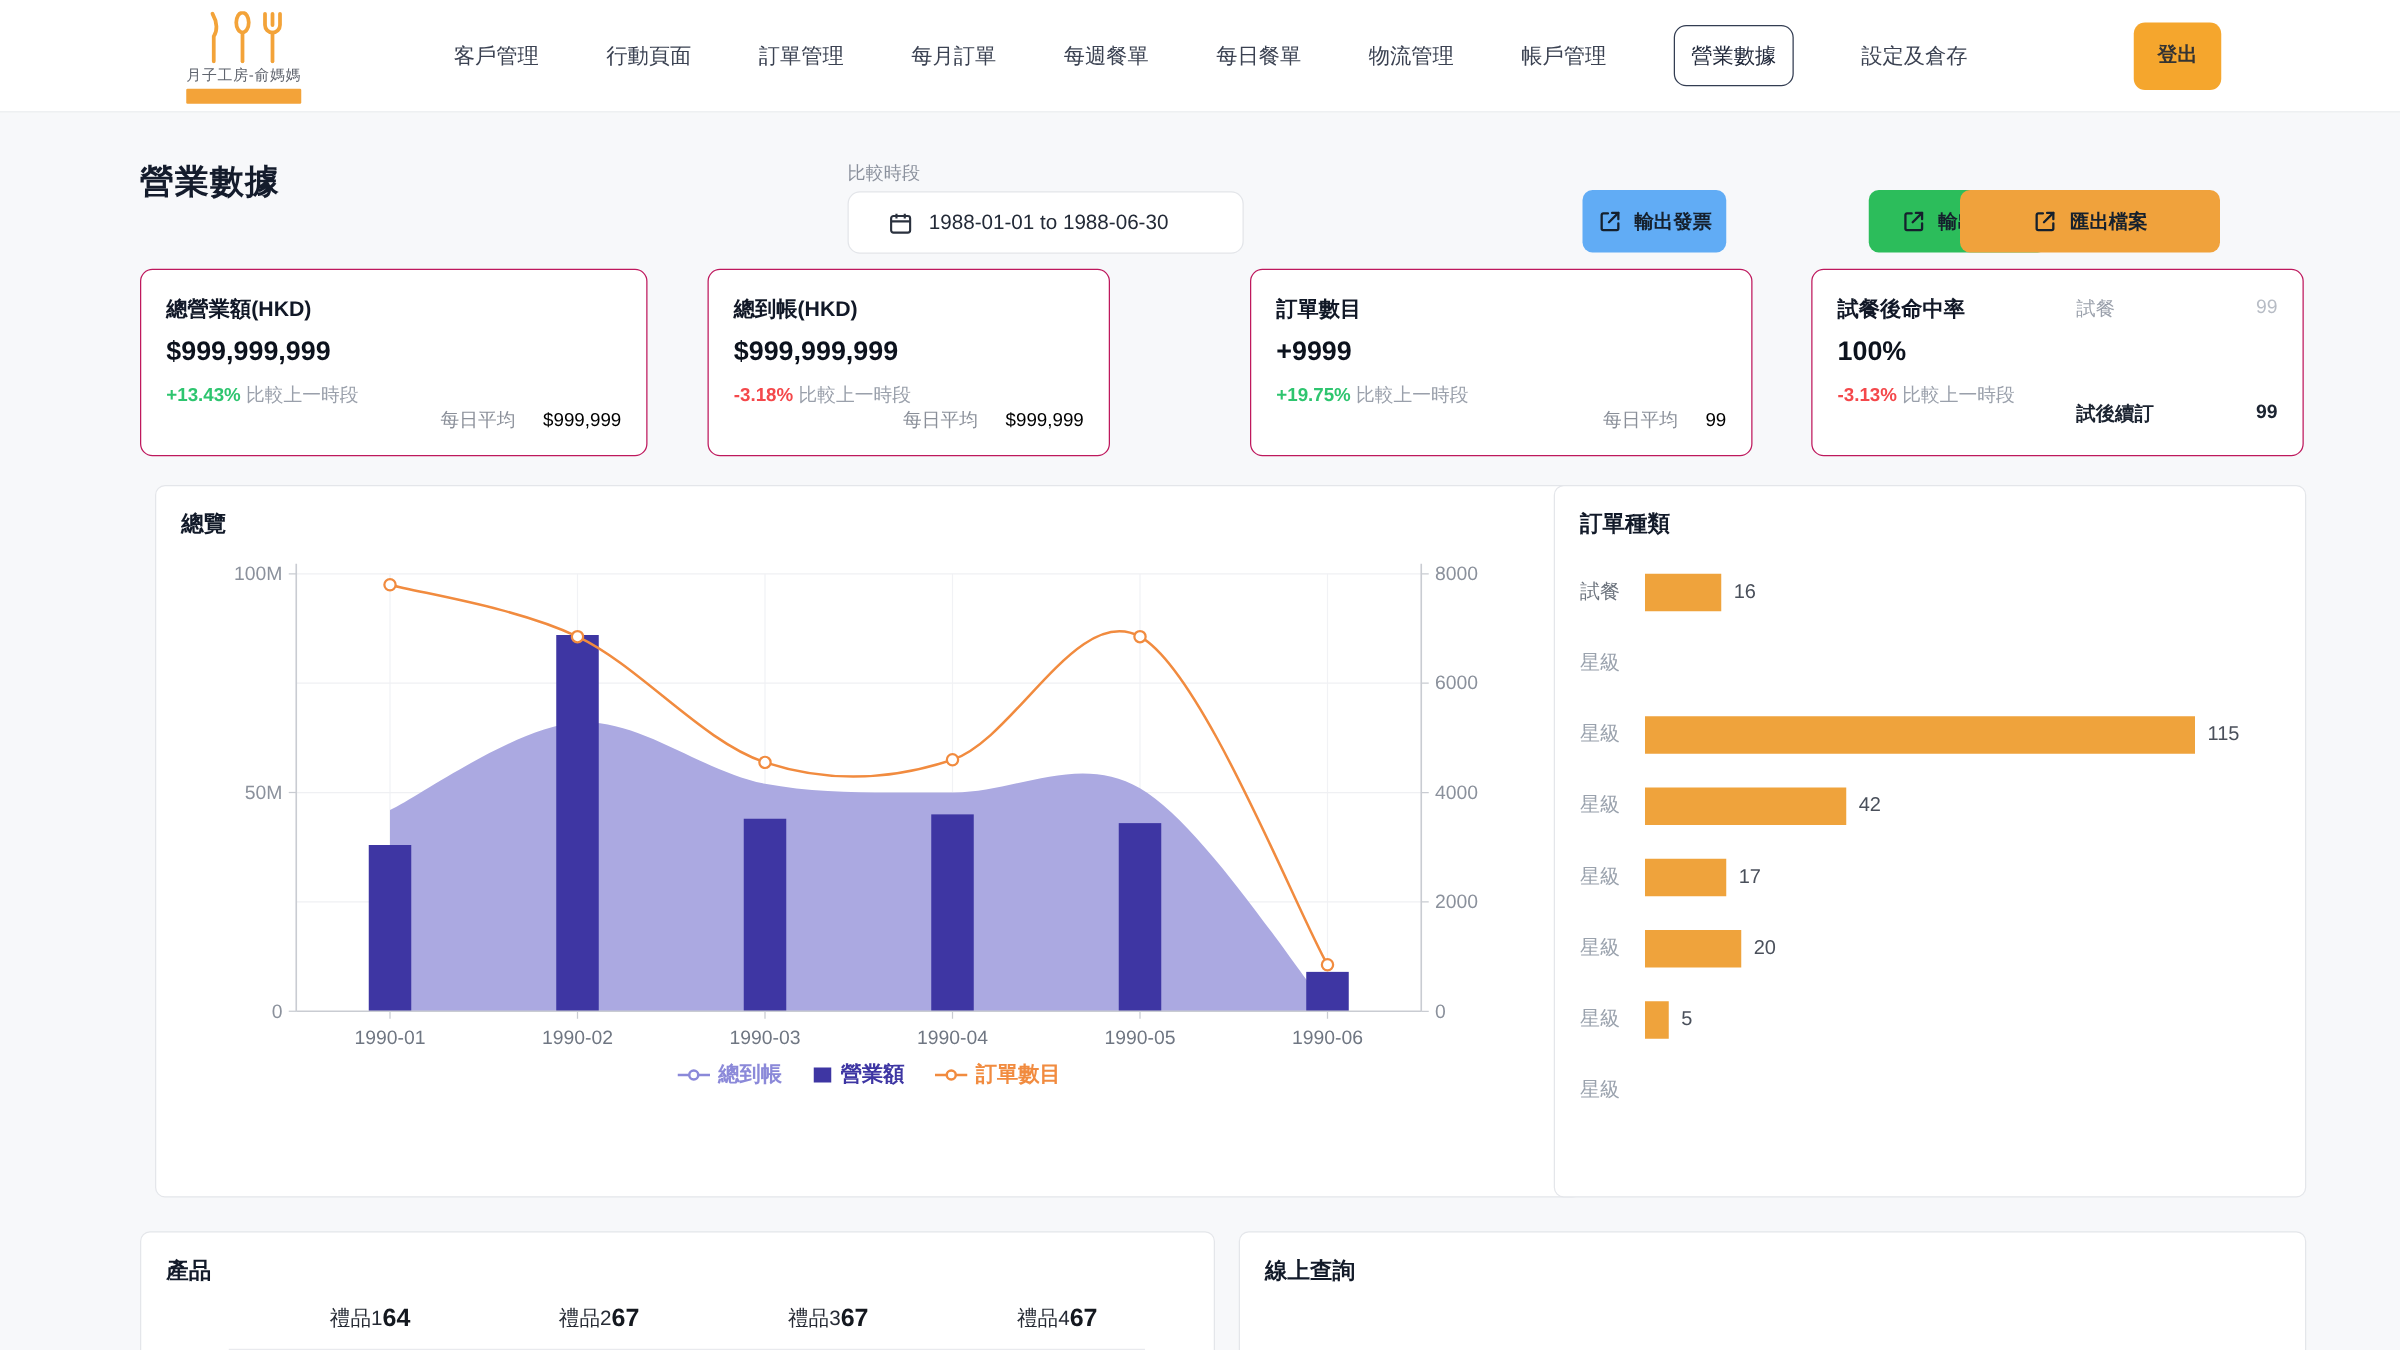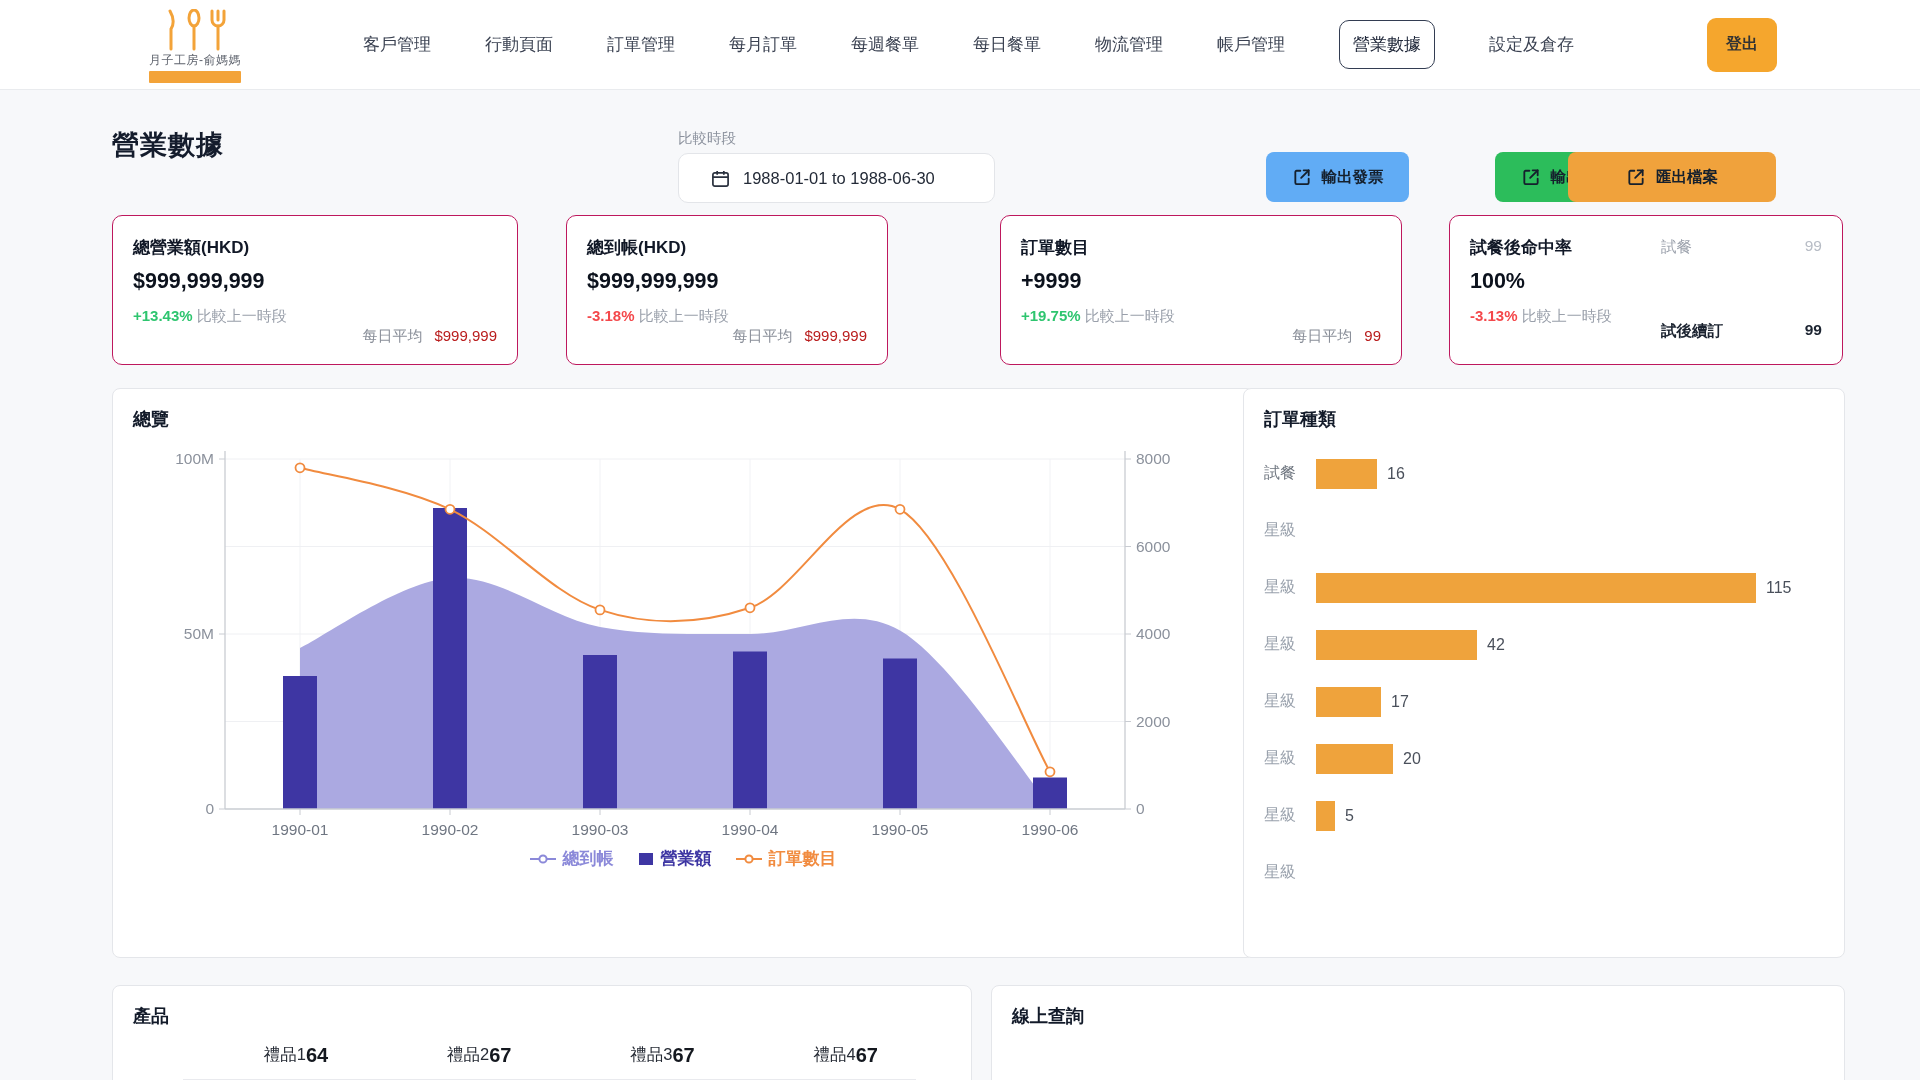--- a/index.html
+++ b/index.html
@@ -23,43 +23,43 @@
   .page-title{position:absolute;left:112px;top:127px;font-size:27px;font-weight:800;color:#141c2c;letter-spacing:1px}
   .picker{position:absolute;top:129px;width:317px}
   .picker.compare{left:678px}
   .picker.current{left:1000px}
   .picker-label{font-size:14.5px;color:#8b919d;margin-bottom:5px}
   .picker-box{height:50px;background:#fff;border:1px solid #e3e5e9;border-radius:10px;
     display:flex;align-items:center;gap:13px;padding:0 32px;font-size:16.5px;color:#232a37;cursor:pointer}
   .hbtn{position:absolute;top:152px;height:50px;border:none;border-radius:8px;display:flex;
     align-items:center;justify-content:center;gap:10px;font-size:15.5px;font-weight:700;color:#15202d;
     cursor:pointer;font-family:inherit}
-  .btn-invoice{left:1266px;width:143px;background:#61acf5}
+  .btn-invoice{left:1266px;width:115px;background:#61acf5}
   .btn-receipt{left:1495px;width:143px;background:#2cbd5b}
   .btn-file{left:1568px;width:208px;background:#f0a23c}
 
   
   .card{position:absolute;top:215px;height:150px;background:#fff;border:1px solid #be185d;border-radius:10px;padding:20px}
   .card1{left:112px;width:406px}.card2{left:566px;width:322px}.card3{left:1000px;width:402px}.card4{left:1449px;width:394px}
   .card-title{font-size:17px;font-weight:700;color:#111827}
   .card-value{font-size:21.5px;font-weight:800;color:#0c121d;margin-top:10px}
   .card-change{font-size:15px;margin-top:13px;color:#9aa0ab}
   .chg-up{color:#2ec56f;font-weight:600}
   .chg-down{color:#f4484b;font-weight:600}
   .card-foot{position:absolute;right:20px;bottom:18px;font-size:15px;color:#8a8f99}
-  .card-foot b{font-weight:400;color:#b91c1c;margin-left:12px}
+  .card-foot b{font-weight:400;color:#000000;margin-left:22px}
   .side-row{position:absolute;left:211px;right:20px;display:flex;justify-content:space-between;font-size:15.5px}
   .side-row.top{top:21px;color:#9aa0ab}
   .side-row.top .sr-val{color:#b7bcc5}
   .side-row.bottom{bottom:22px;color:#1b2330;font-weight:600}
 
   
   .panel{position:absolute;background:#fff;border:1px solid #e4e6ea;border-radius:8px}
   .panel-title{font-size:18px;font-weight:700;color:#121a29;padding:18px 0 0 20px}
-  .overview-panel{left:112px;top:388px;width:1142px;height:570px}
+  .overview-panel{left:124px;top:388px;width:1142px;height:570px}
   .order-panel{left:1243px;top:388px;width:602px;height:570px}
   .products-panel{left:112px;top:985px;width:860px;height:200px}
   .inquiry-panel{left:991px;top:985px;width:854px;height:200px}
 
   #overview-svg{margin:6px 0 0 12px}
   .legend{display:flex;justify-content:center;gap:24px;margin-top:4px}
   .lg-item{display:flex;align-items:center;gap:7px;font-size:17px;font-weight:600;cursor:pointer}
 
   
   #order-rows{margin:14px 20px 0 20px}

